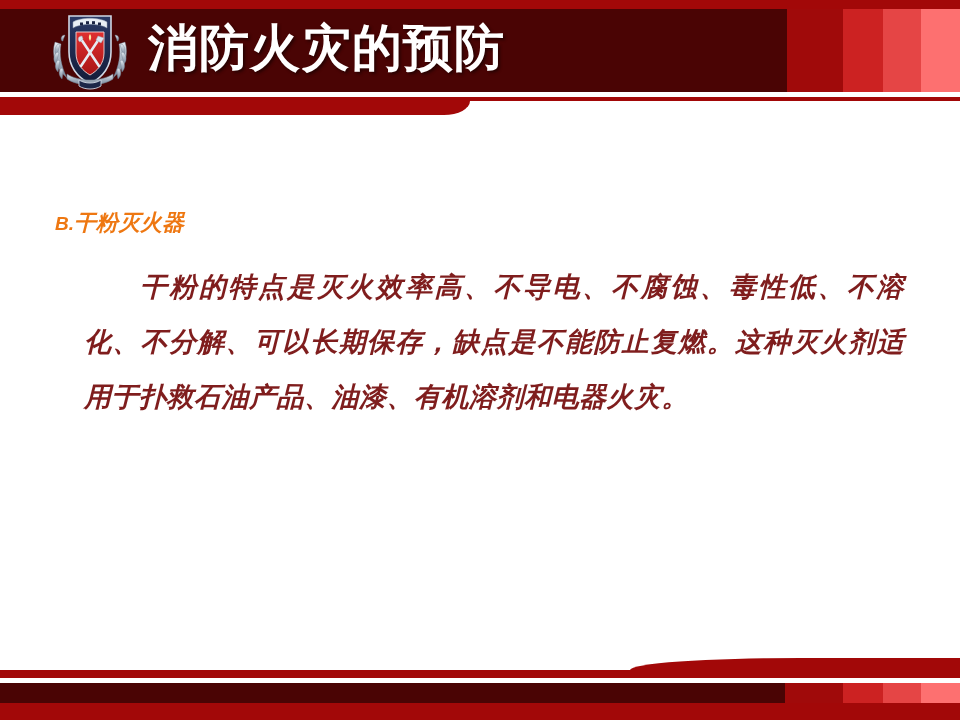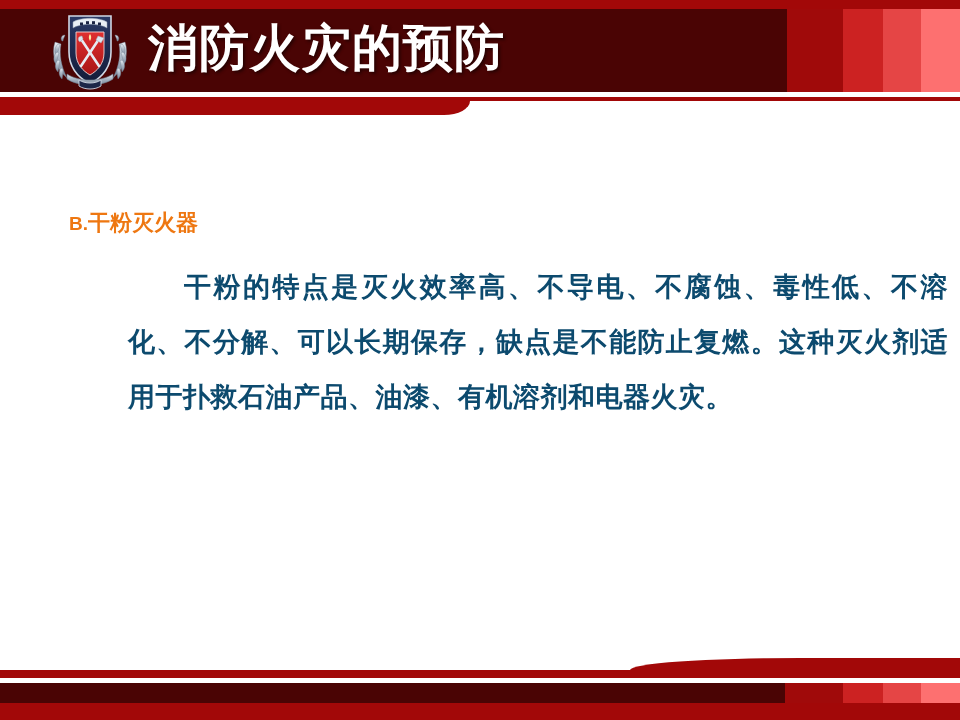--- a/index.html
+++ b/index.html
@@ -105,47 +105,47 @@
     font-weight: bold;
     color: #ffffff;
     letter-spacing: 1px;
     white-space: nowrap;
     text-shadow: 2px 2px 3px rgba(0,0,0,0.45);
   }
 
   
   .body-zone {
     position: absolute;
-    left: 14px; top: 120px;
+    left: 0; top: 120px;
     width: 872px;
     height: 530px;
+    font-style: italic;
   }
 
   .sub-heading {
     position: absolute;
     left: 55px; top: 88px;
     color: #ee7711;
     font-weight: bold;
     white-space: nowrap;
   }
   .sub-heading .sh-letter { font-size: 19px; }
   .sub-heading .sh-text   { font-size: 22px; }
 
   .paragraph {
     position: absolute;
     left: 84px; top: 140px;
     width: 820px;
     font-size: 27px;
     font-weight: bold;
     line-height: 55px;
-    color: #0c4a6e;
+    color: #7f1d1d;
     letter-spacing: 0.5px;
     text-indent: 56px;
     text-align: justify;
-    margin-left: 30px;
   }
 
   
   .footer-zone {
     position: absolute;
     left: 0; top: 650px;
     width: 960px;
     height: 70px;
   }
 

